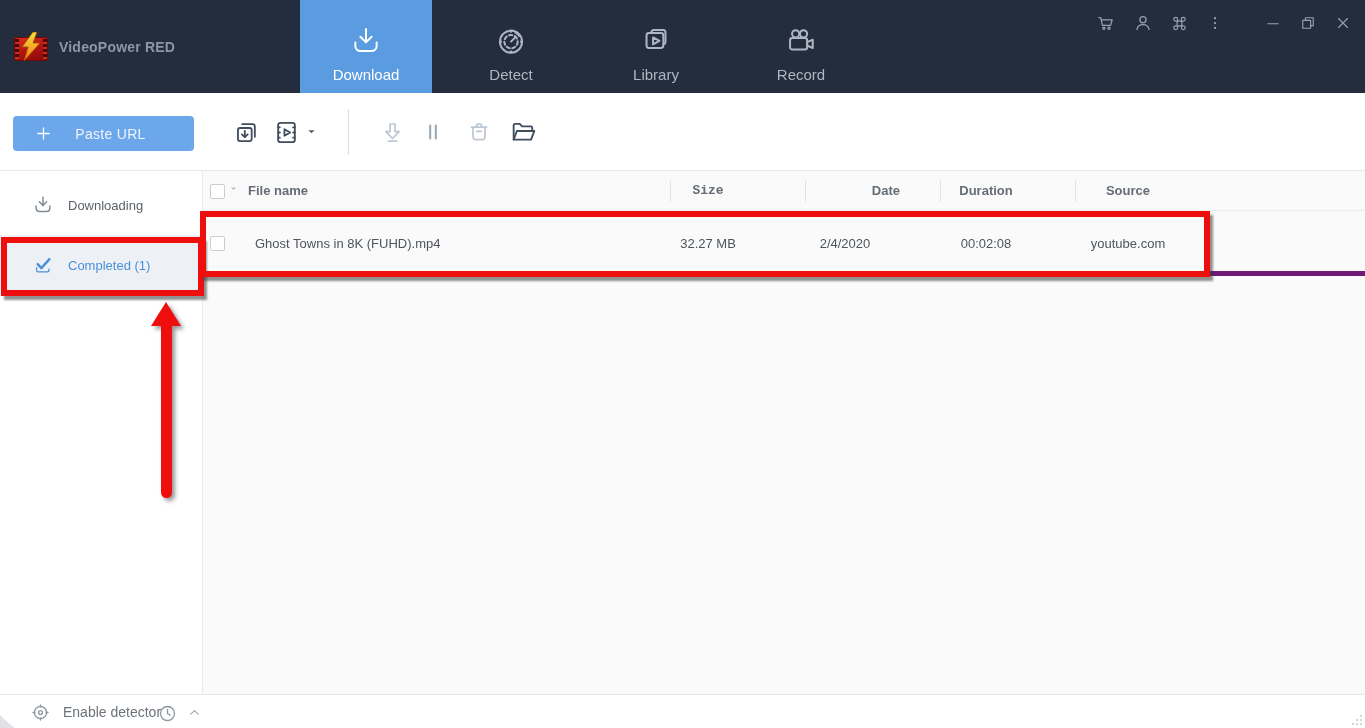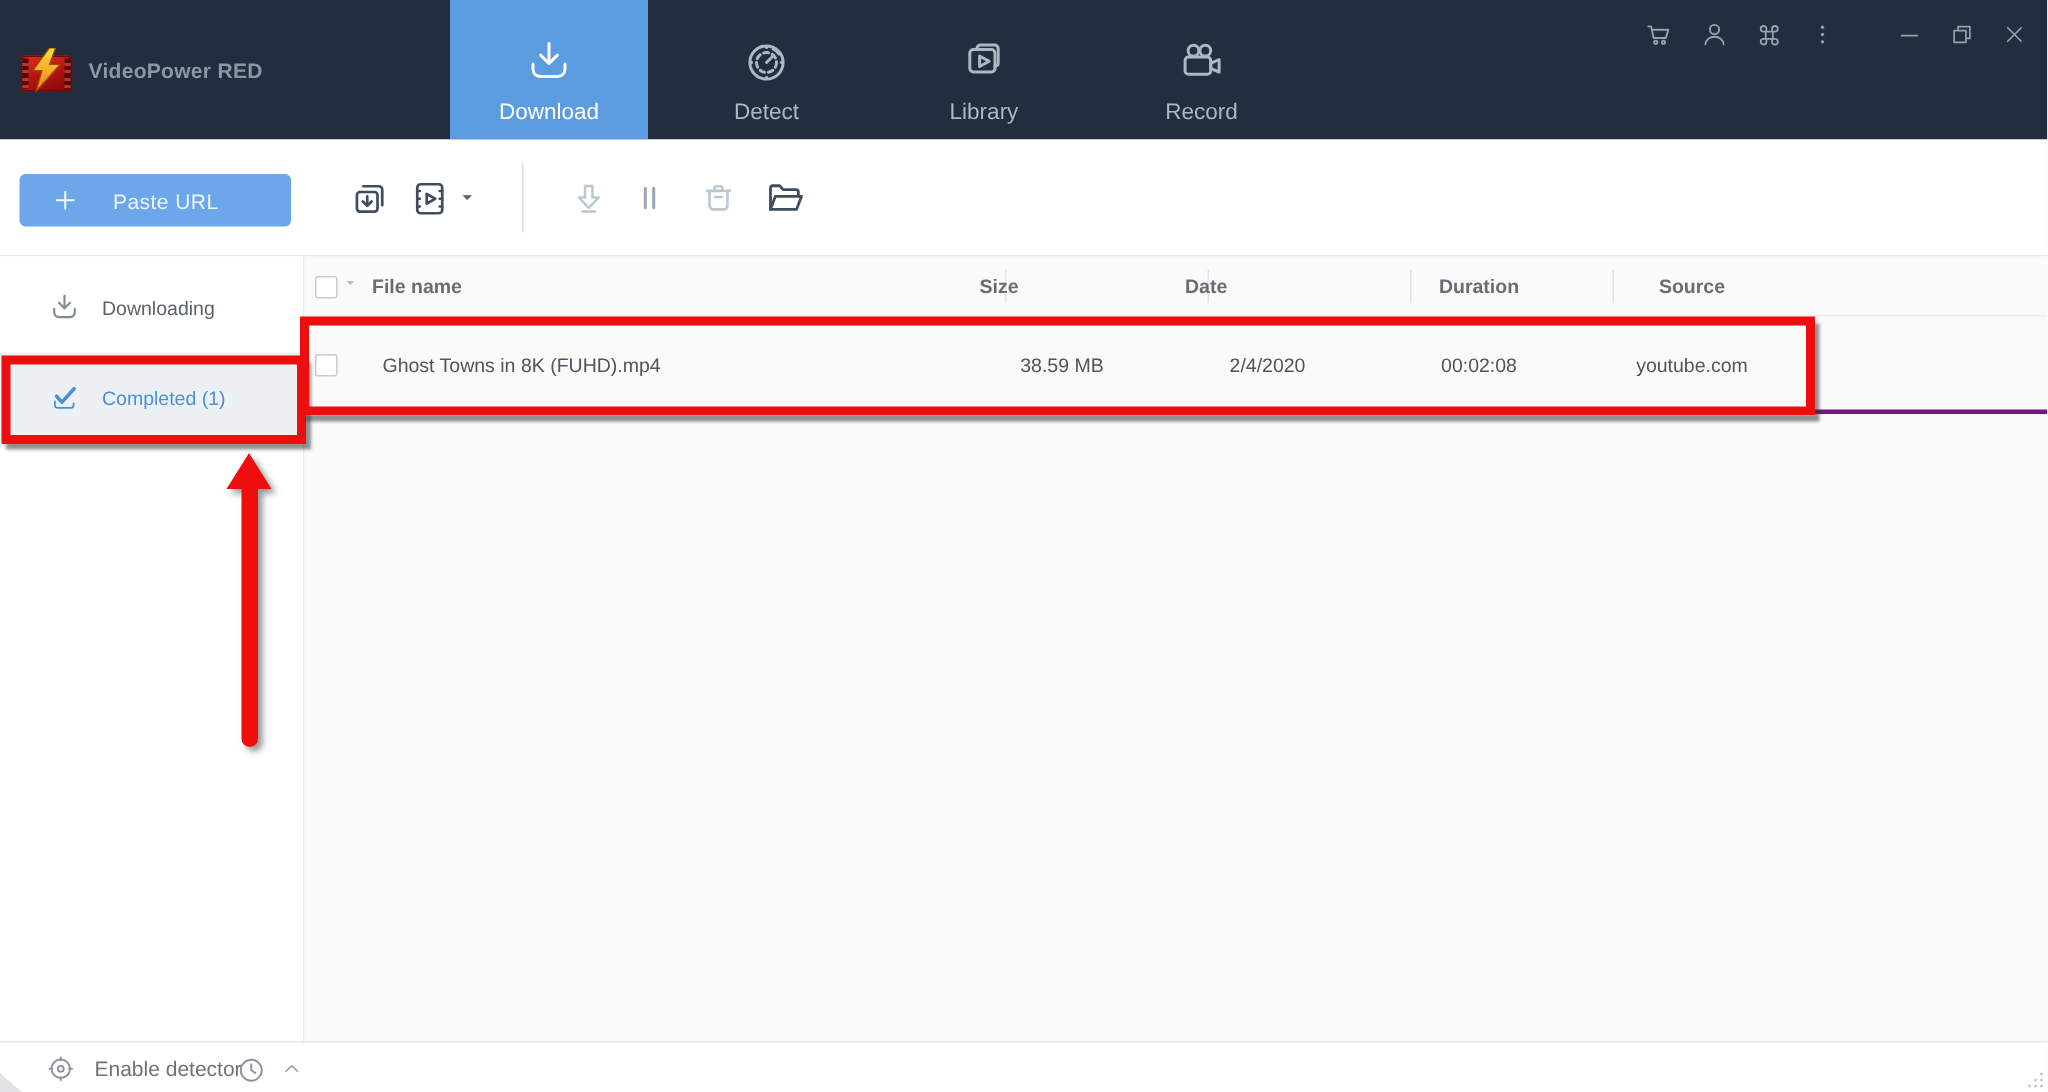--- a/index.html
+++ b/index.html
@@ -58,27 +58,27 @@
 
   
   .content { position:absolute; left:203px; top:171px; right:0; bottom:34px; background:#fafafa; }
   .thead { position:relative; height:40px; border-bottom:1px solid #ececee; font-size:13px;
     font-weight:bold; color:#666d74; }
   .checkbox { position:absolute; width:15px; height:15px; background:#fff; border:1px solid #c8cdd2;
     border-radius:2px; }
   .thead .checkbox { left:7px; top:13px; }
   .thead .hd-caret { position:absolute; left:26px; top:13px; color:#b7bec5; }
   .col-name  { position:absolute; left:45px;  top:12px; }
-  .col-size  { position:absolute; left:450px; top:12px; width:110px; text-align:left; }
-  .col-date  { position:absolute; left:587px; top:12px; width:110px; text-align:left; }
+  .col-size  { position:absolute; left:450px; top:12px; width:110px; text-align:center;font-family:Liberation Mono, monospace; }
+  .col-date  { position:absolute; left:587px; top:12px; width:110px; text-align:right; }
   .col-dur   { position:absolute; left:728px; top:12px; width:110px; text-align:center; }
   .col-src   { position:absolute; left:860px; top:12px; width:130px; text-align:center; }
   .col-line  { position:absolute; top:9px; width:1px; height:22px; background:#e2e5e8; }
 
-  .trow { position:relative; height:65px; border-bottom:3px solid #701a75; font-size:13px; color:#4e555c; }
+  .trow { position:relative; height:65px; border-bottom:5px solid #701a75; font-size:13px; color:#4e555c; }
   .trow .checkbox { left:7px; top:25px; }
   .cell-name { position:absolute; left:52px; top:25px; }
   .cell-size { position:absolute; left:450px; top:25px; width:110px; text-align:center; }
   .cell-date { position:absolute; left:587px; top:25px; width:110px; text-align:center; }
   .cell-dur  { position:absolute; left:728px; top:25px; width:110px; text-align:center; }
   .cell-src  { position:absolute; left:860px; top:25px; width:130px; text-align:center; }
 
   
   .statusbar { position:absolute; left:0; bottom:0; width:1365px; height:34px; background:#ffffff;
     border-top:1px solid #e5e8ea; }
@@ -321,21 +321,21 @@
       <span class="col-date">Date</span>
       <span class="col-line" style="left:737px;"></span>
       <span class="col-dur">Duration</span>
       <span class="col-line" style="left:872px;"></span>
       <span class="col-src">Source</span>
     </div>
 
     <div class="trow">
       <span class="checkbox"></span>
       <span class="cell-name">Ghost Towns in 8K (FUHD).mp4</span>
-      <span class="cell-size">38.59 MB</span>
+      <span class="cell-size">32.27 MB</span>
       <span class="cell-date">2/4/2020</span>
       <span class="cell-dur">00:02:08</span>
       <span class="cell-src">youtube.com</span>
     </div>
   </div>
 
   <div class="statusbar">
     <button class="detector-toggle">
       <span class="d-icon">
         <svg width="21" height="21" viewBox="0 0 24 24" fill="none" stroke="currentColor" stroke-width="1.5" stroke-linecap="round">

